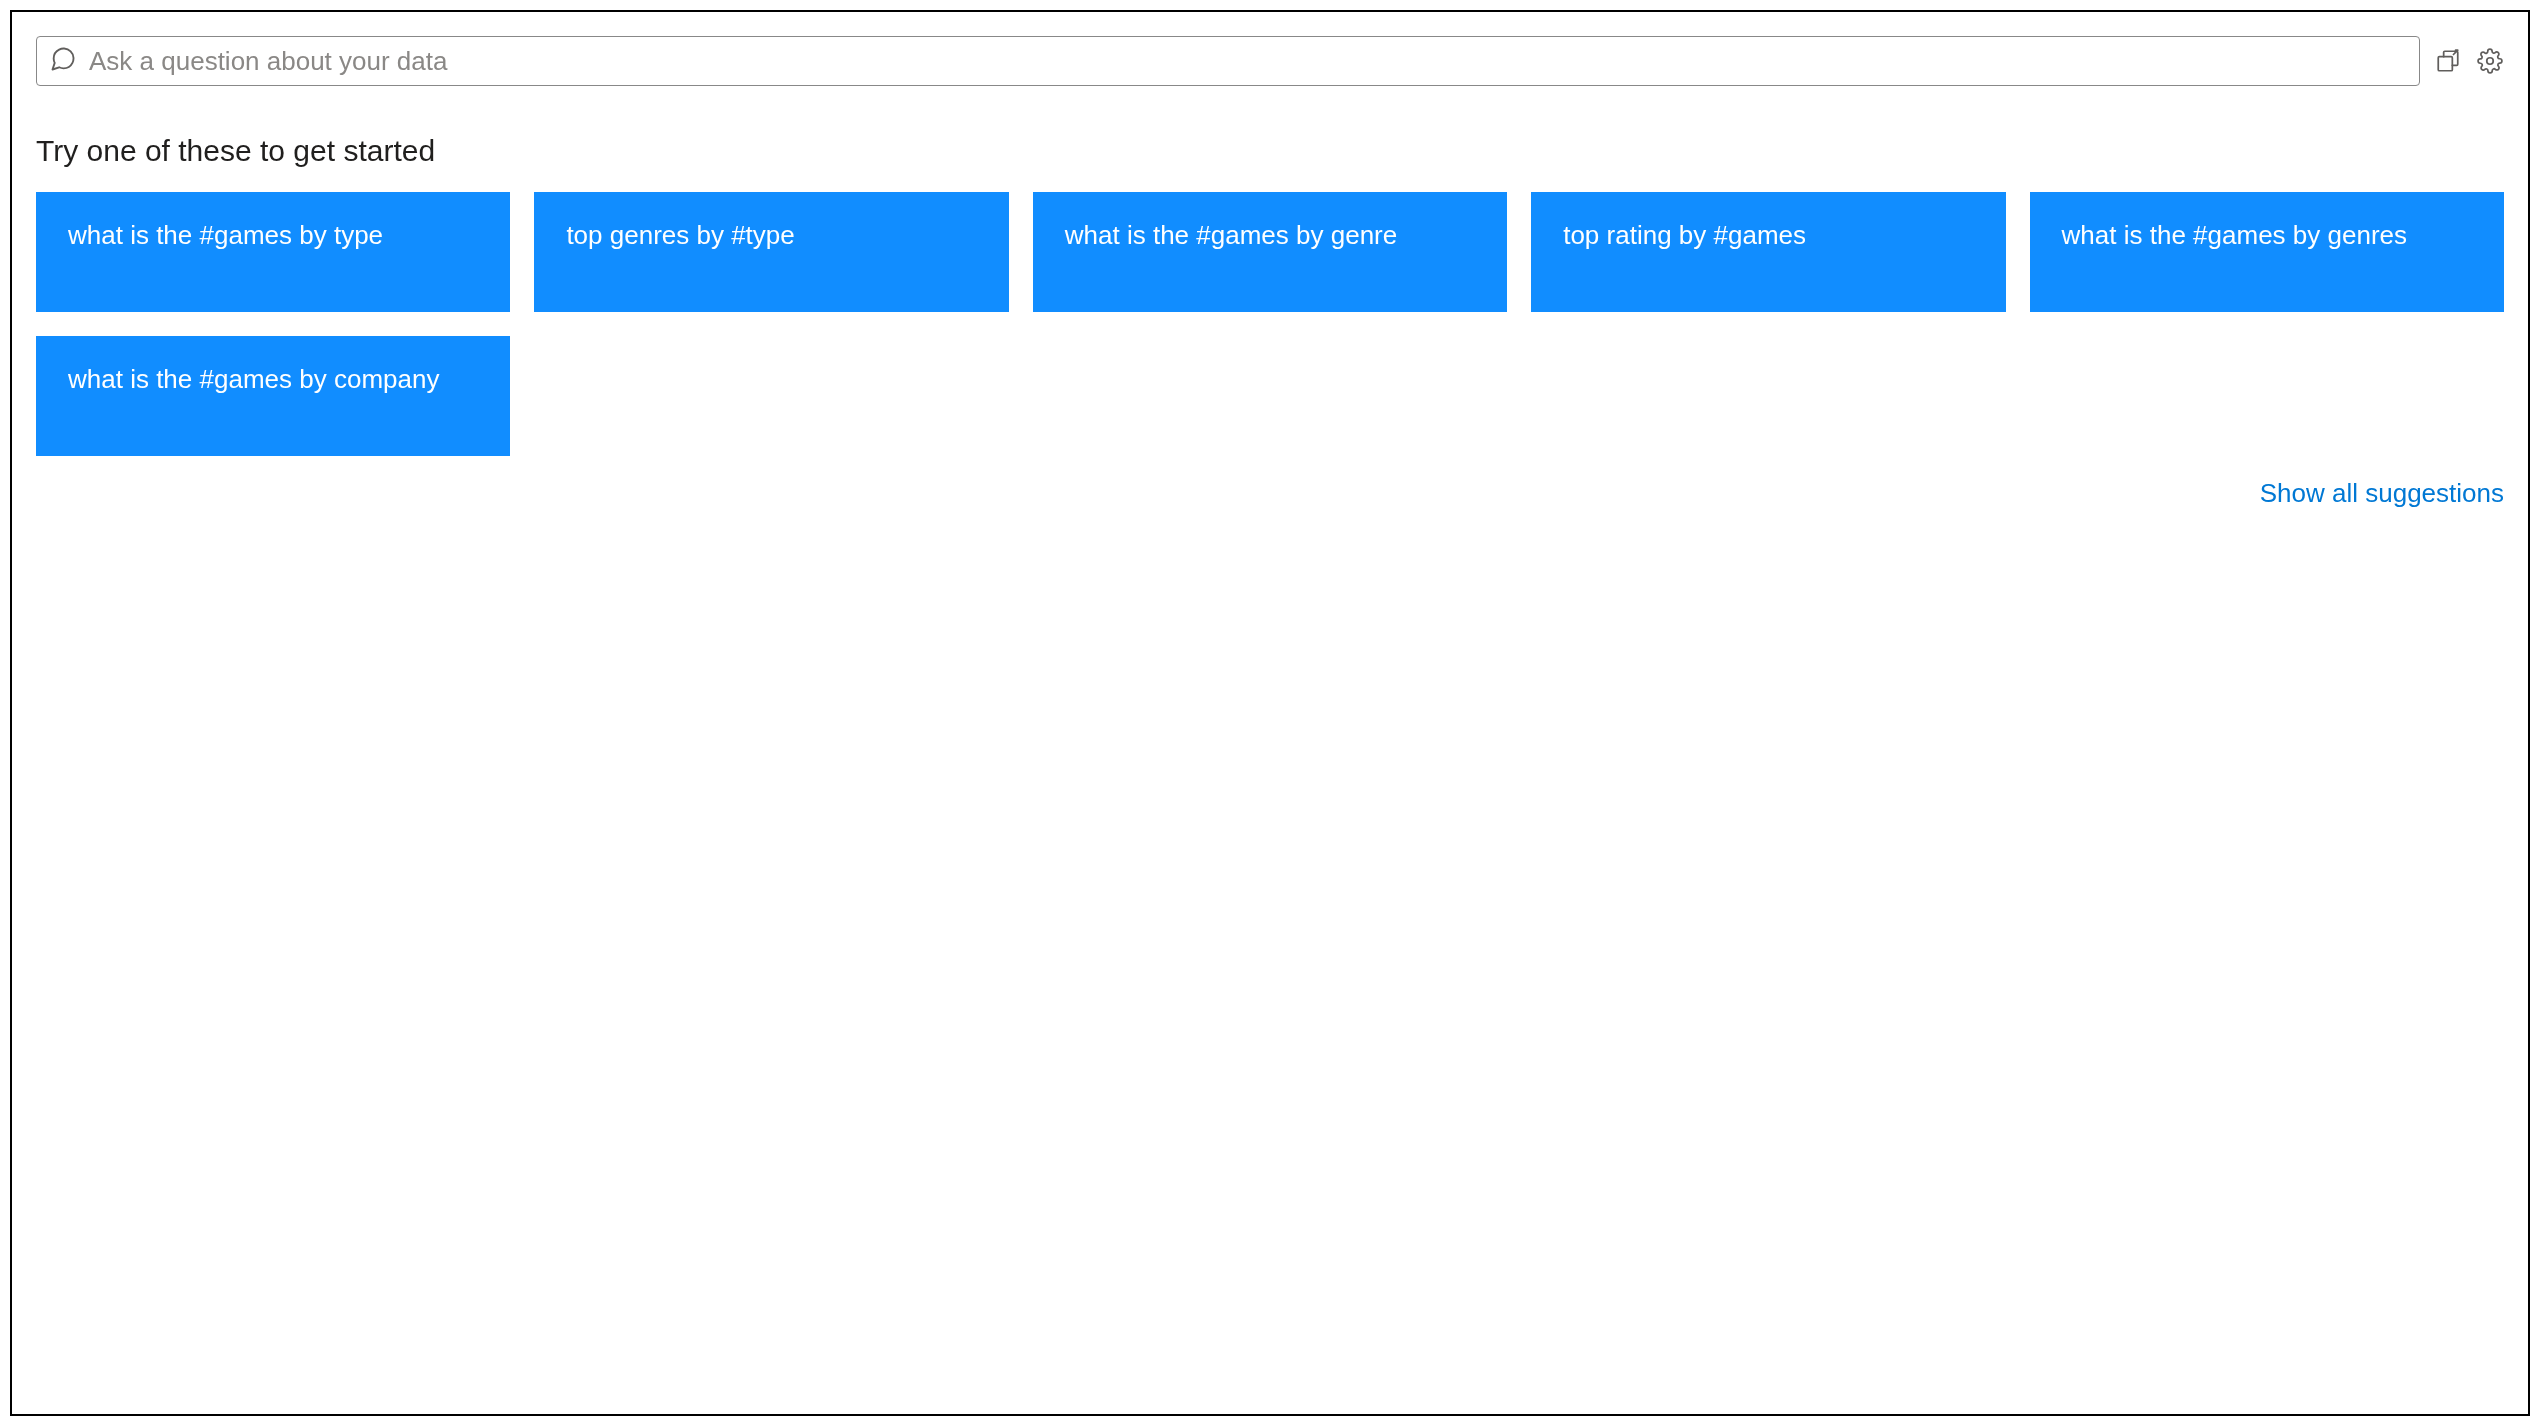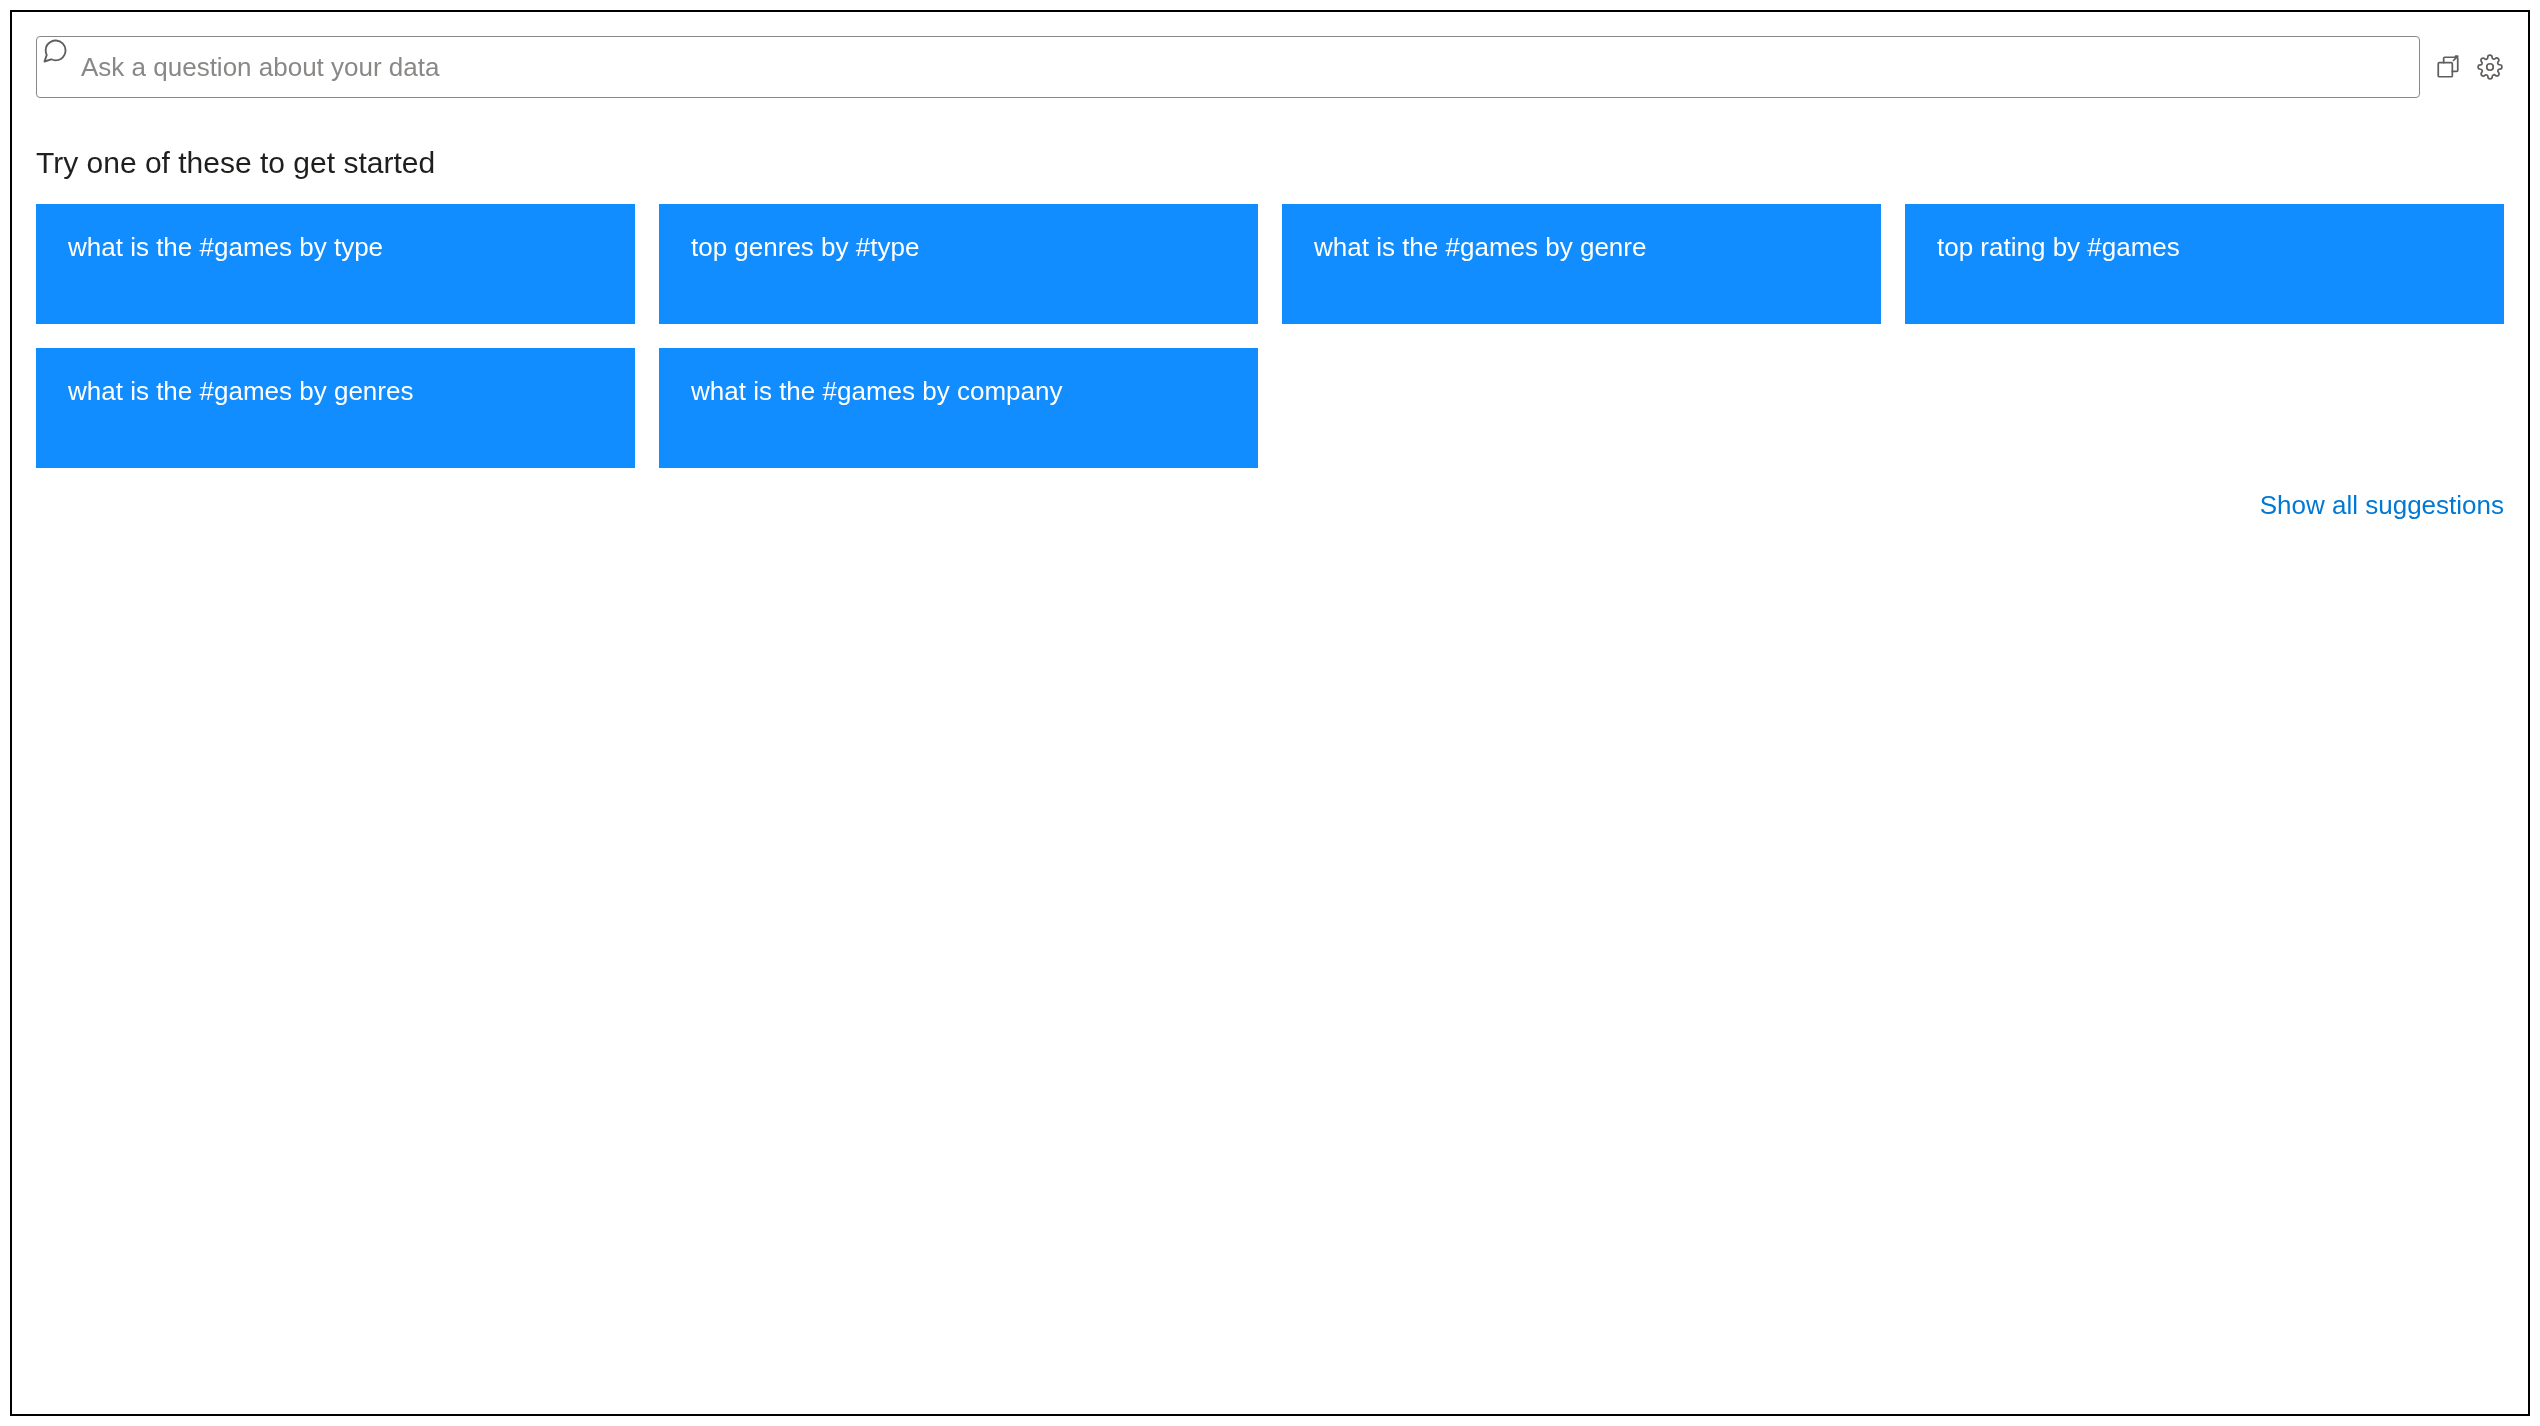--- a/index.html
+++ b/index.html
@@ -23,23 +23,24 @@
     .top-row {
       display: flex;
       align-items: center;
       gap: 14px;
       margin-bottom: 48px;
     }
     .search-box {
       flex: 1;
       border: 1px solid #888888;
       border-radius: 4px;
-      height: 62px;
+      height: 50px;
       display: flex;
-      padding: 0 4px;
+      align-items: center;
+      padding: 0 12px;
       cursor: text;
     }
     .search-box svg {
       flex-shrink: 0;
       margin-right: 12px;
     }
     .search-input {
       border: none;
       outline: none;
       flex: 1;
@@ -60,21 +61,21 @@
       justify-content: center;
     }
     .prompt-heading {
       font-size: 30px;
       font-weight: 400;
       color: #201f1e;
       margin-bottom: 24px;
     }
     .suggestions-grid {
       display: grid;
-      grid-template-columns: repeat(4, 1fr);
+      grid-template-columns: repeat(5, 1fr);
       gap: 24px;
       margin-bottom: 22px;
     }
     .suggestion-card {
       background: #118dff;
       color: #ffffff;
       padding: 26px 32px;
       font-size: 26px;
       line-height: 1.35;
       min-height: 120px;

